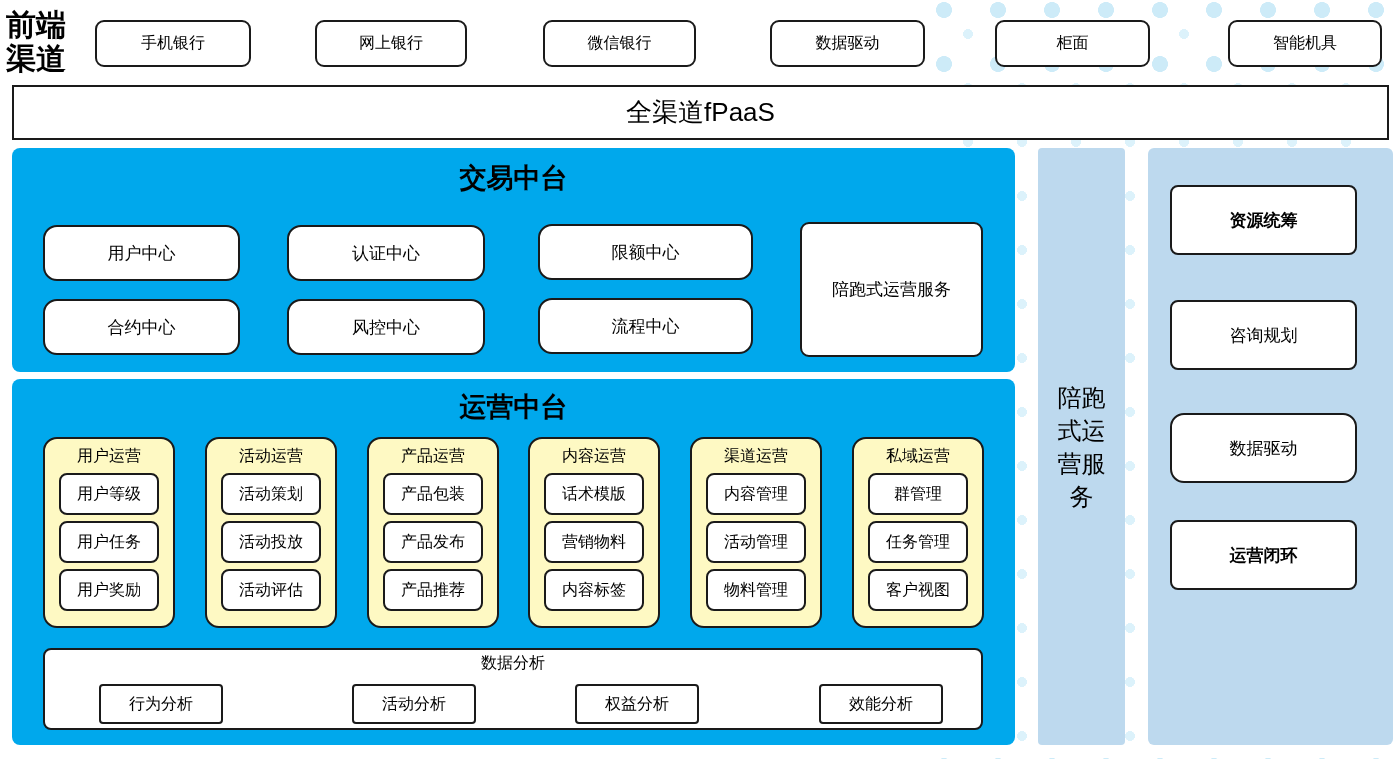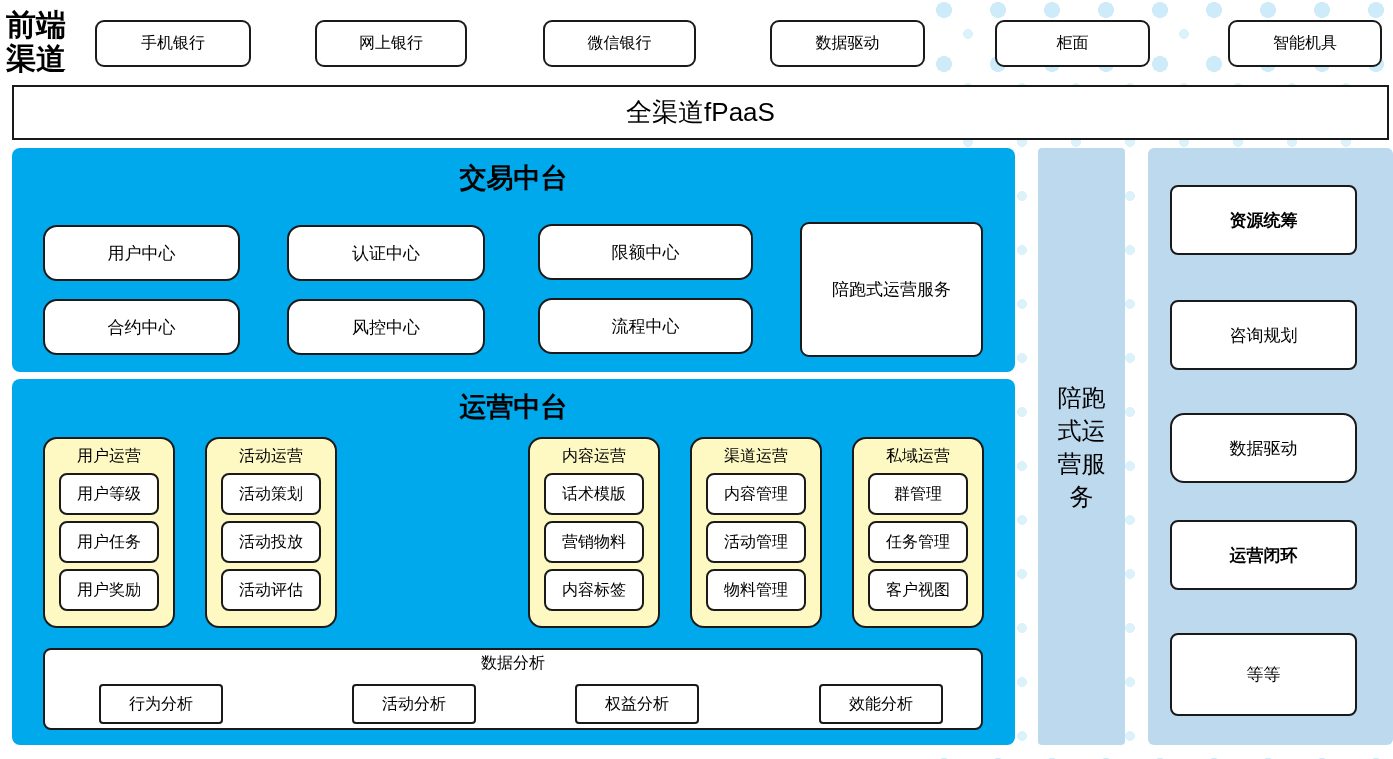--- a/index.html
+++ b/index.html
@@ -138,20 +138,26 @@
       <div class="op-item">用户等级</div>
       <div class="op-item">用户任务</div>
       <div class="op-item">用户奖励</div>
     </div>
     <div class="op-col" style="left:193px;top:58px;">
       <div class="op-col-title">活动运营</div>
       <div class="op-item">活动策划</div>
       <div class="op-item">活动投放</div>
       <div class="op-item">活动评估</div>
     </div>
+    <div class="op-col" style="left:355px;top:58px;">
+      <div class="op-col-title">产品运营</div>
+      <div class="op-item">产品包装</div>
+      <div class="op-item">产品发布</div>
+      <div class="op-item">产品推荐</div>
+    </div>
     <div class="op-col" style="left:516px;top:58px;">
       <div class="op-col-title">内容运营</div>
       <div class="op-item">话术模版</div>
       <div class="op-item">营销物料</div>
       <div class="op-item">内容标签</div>
     </div>
     <div class="op-col" style="left:678px;top:58px;">
       <div class="op-col-title">渠道运营</div>
       <div class="op-item">内容管理</div>
       <div class="op-item">活动管理</div>
@@ -175,16 +181,15 @@
 
   <div class="layer side-bar">
     <div class="side-bar-text">陪跑式运营服务</div>
   </div>
 
   <div class="layer right-panel">
     <div class="right-item bold" style="top:37px;">资源统筹</div>
     <div class="right-item" style="top:152px;">咨询规划</div>
     <div class="right-item" style="top:265px;border-radius:14px;">数据驱动</div>
     <div class="right-item bold" style="top:372px;">运营闭环</div>
-    <div class="right-item" style="top:485px;height:83px;">等等</div>
   </div>
 
 </div>
 
 </body></html>

